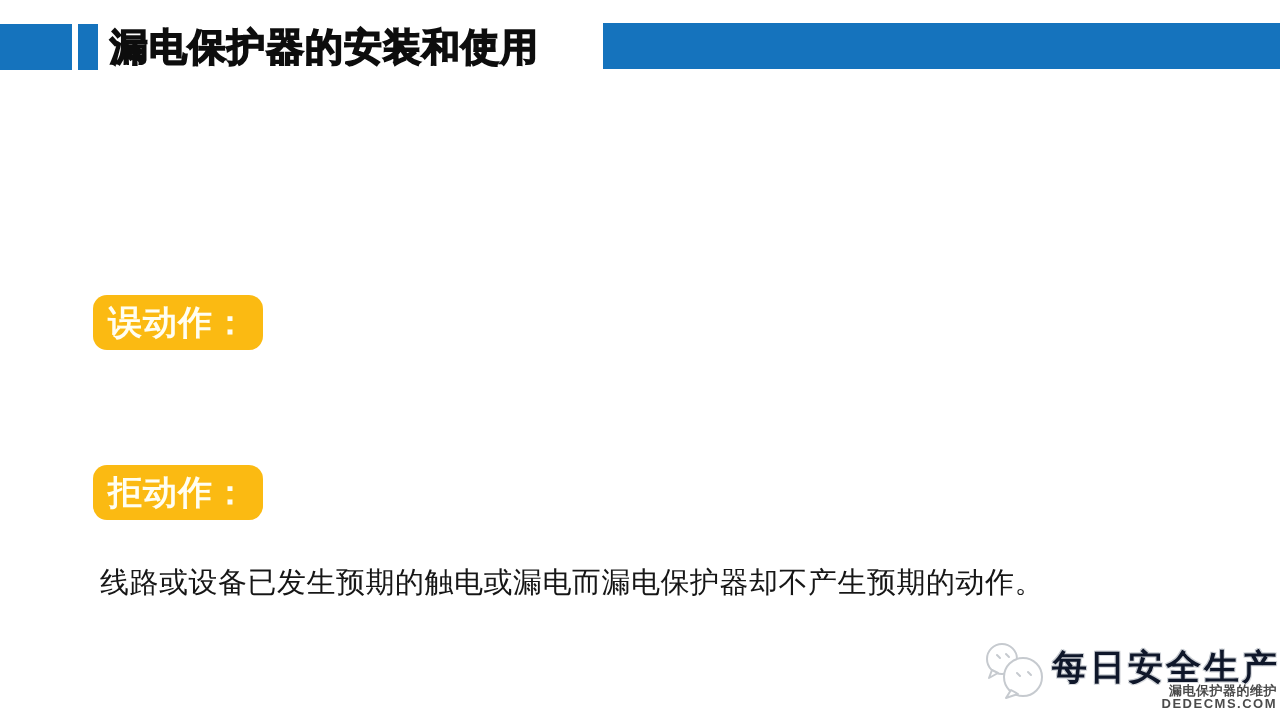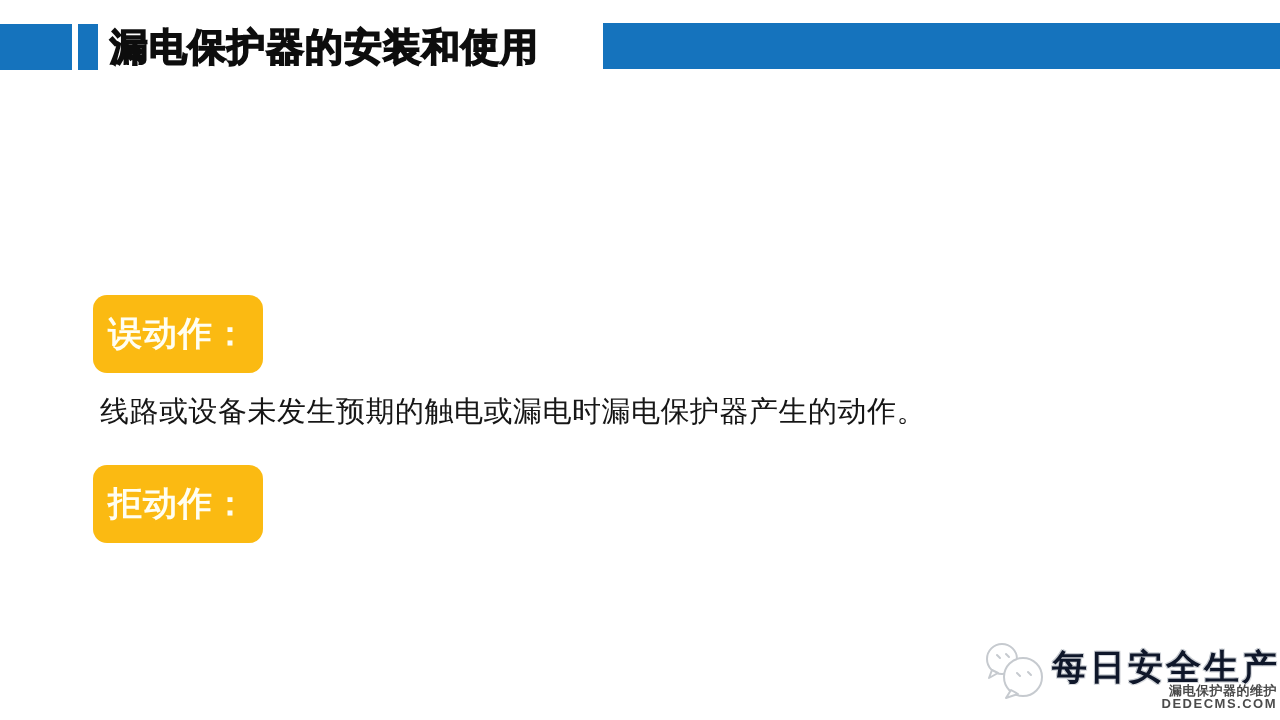--- a/index.html
+++ b/index.html
@@ -21,21 +21,21 @@
   }
   
   .heading {
     position:absolute; left:66px; font-size:40px; font-weight:800; color:#0f0f0f;
     -webkit-text-stroke:1.1px #0f0f0f; white-space:nowrap;
   }
   .heading-3 { top:112px; }
   .heading-4 { top:203px; }
   
   .badge {
-    position:absolute; left:93px; width:170px; height:78px; border-radius:14px;
+    position:absolute; left:93px; width:170px; height:55px; border-radius:14px;
     background:#FBBA12; color:#FFFEF2; font-size:34px; font-weight:800;
     display:flex; align-items:center; justify-content:center;
     letter-spacing:1px; white-space:nowrap;
   }
   .badge-1 { top:295px; }
   .badge-2 { top:465px; }
   
   .para {
     position:absolute; left:100px; font-size:29px; color:#161616;
     white-space:nowrap; letter-spacing:0.5px;
@@ -65,23 +65,23 @@
 
 <div class="slide">
 
   <div class="hdr-block-left blue"></div>
   <div class="hdr-stripe blue"></div>
   <div class="hdr-title">漏电保护器的安装和使用</div>
   <div class="hdr-bar-right blue"></div>
 
 
   <div class="badge badge-1">误动作：</div>
-  <div class="para para-1">线路或设备未发生预期的触电或漏电时漏电保护器产生的动作。</div>
 
   <div class="badge badge-2">拒动作：</div>
+  <div class="para para-2">线路或设备已发生预期的触电或漏电而漏电保护器却不产生预期的动作。</div>
 
   <span class="wechat-icon">
     <svg width="68" height="66" viewBox="0 0 68 66">
       <g fill="#ffffff" stroke="#c6cacf" stroke-width="2">
         <circle cx="20" cy="19" r="15"></circle>
         <path d="M10 30 L7 38 L16 33 Z" stroke-linejoin="round"></path>
         <circle cx="41" cy="37" r="19"></circle>
         <path d="M29 50 L24 58 L36 54 Z" stroke-linejoin="round"></path>
       </g>
       <g fill="none" stroke="#c6cacf" stroke-width="2" stroke-linecap="round">

